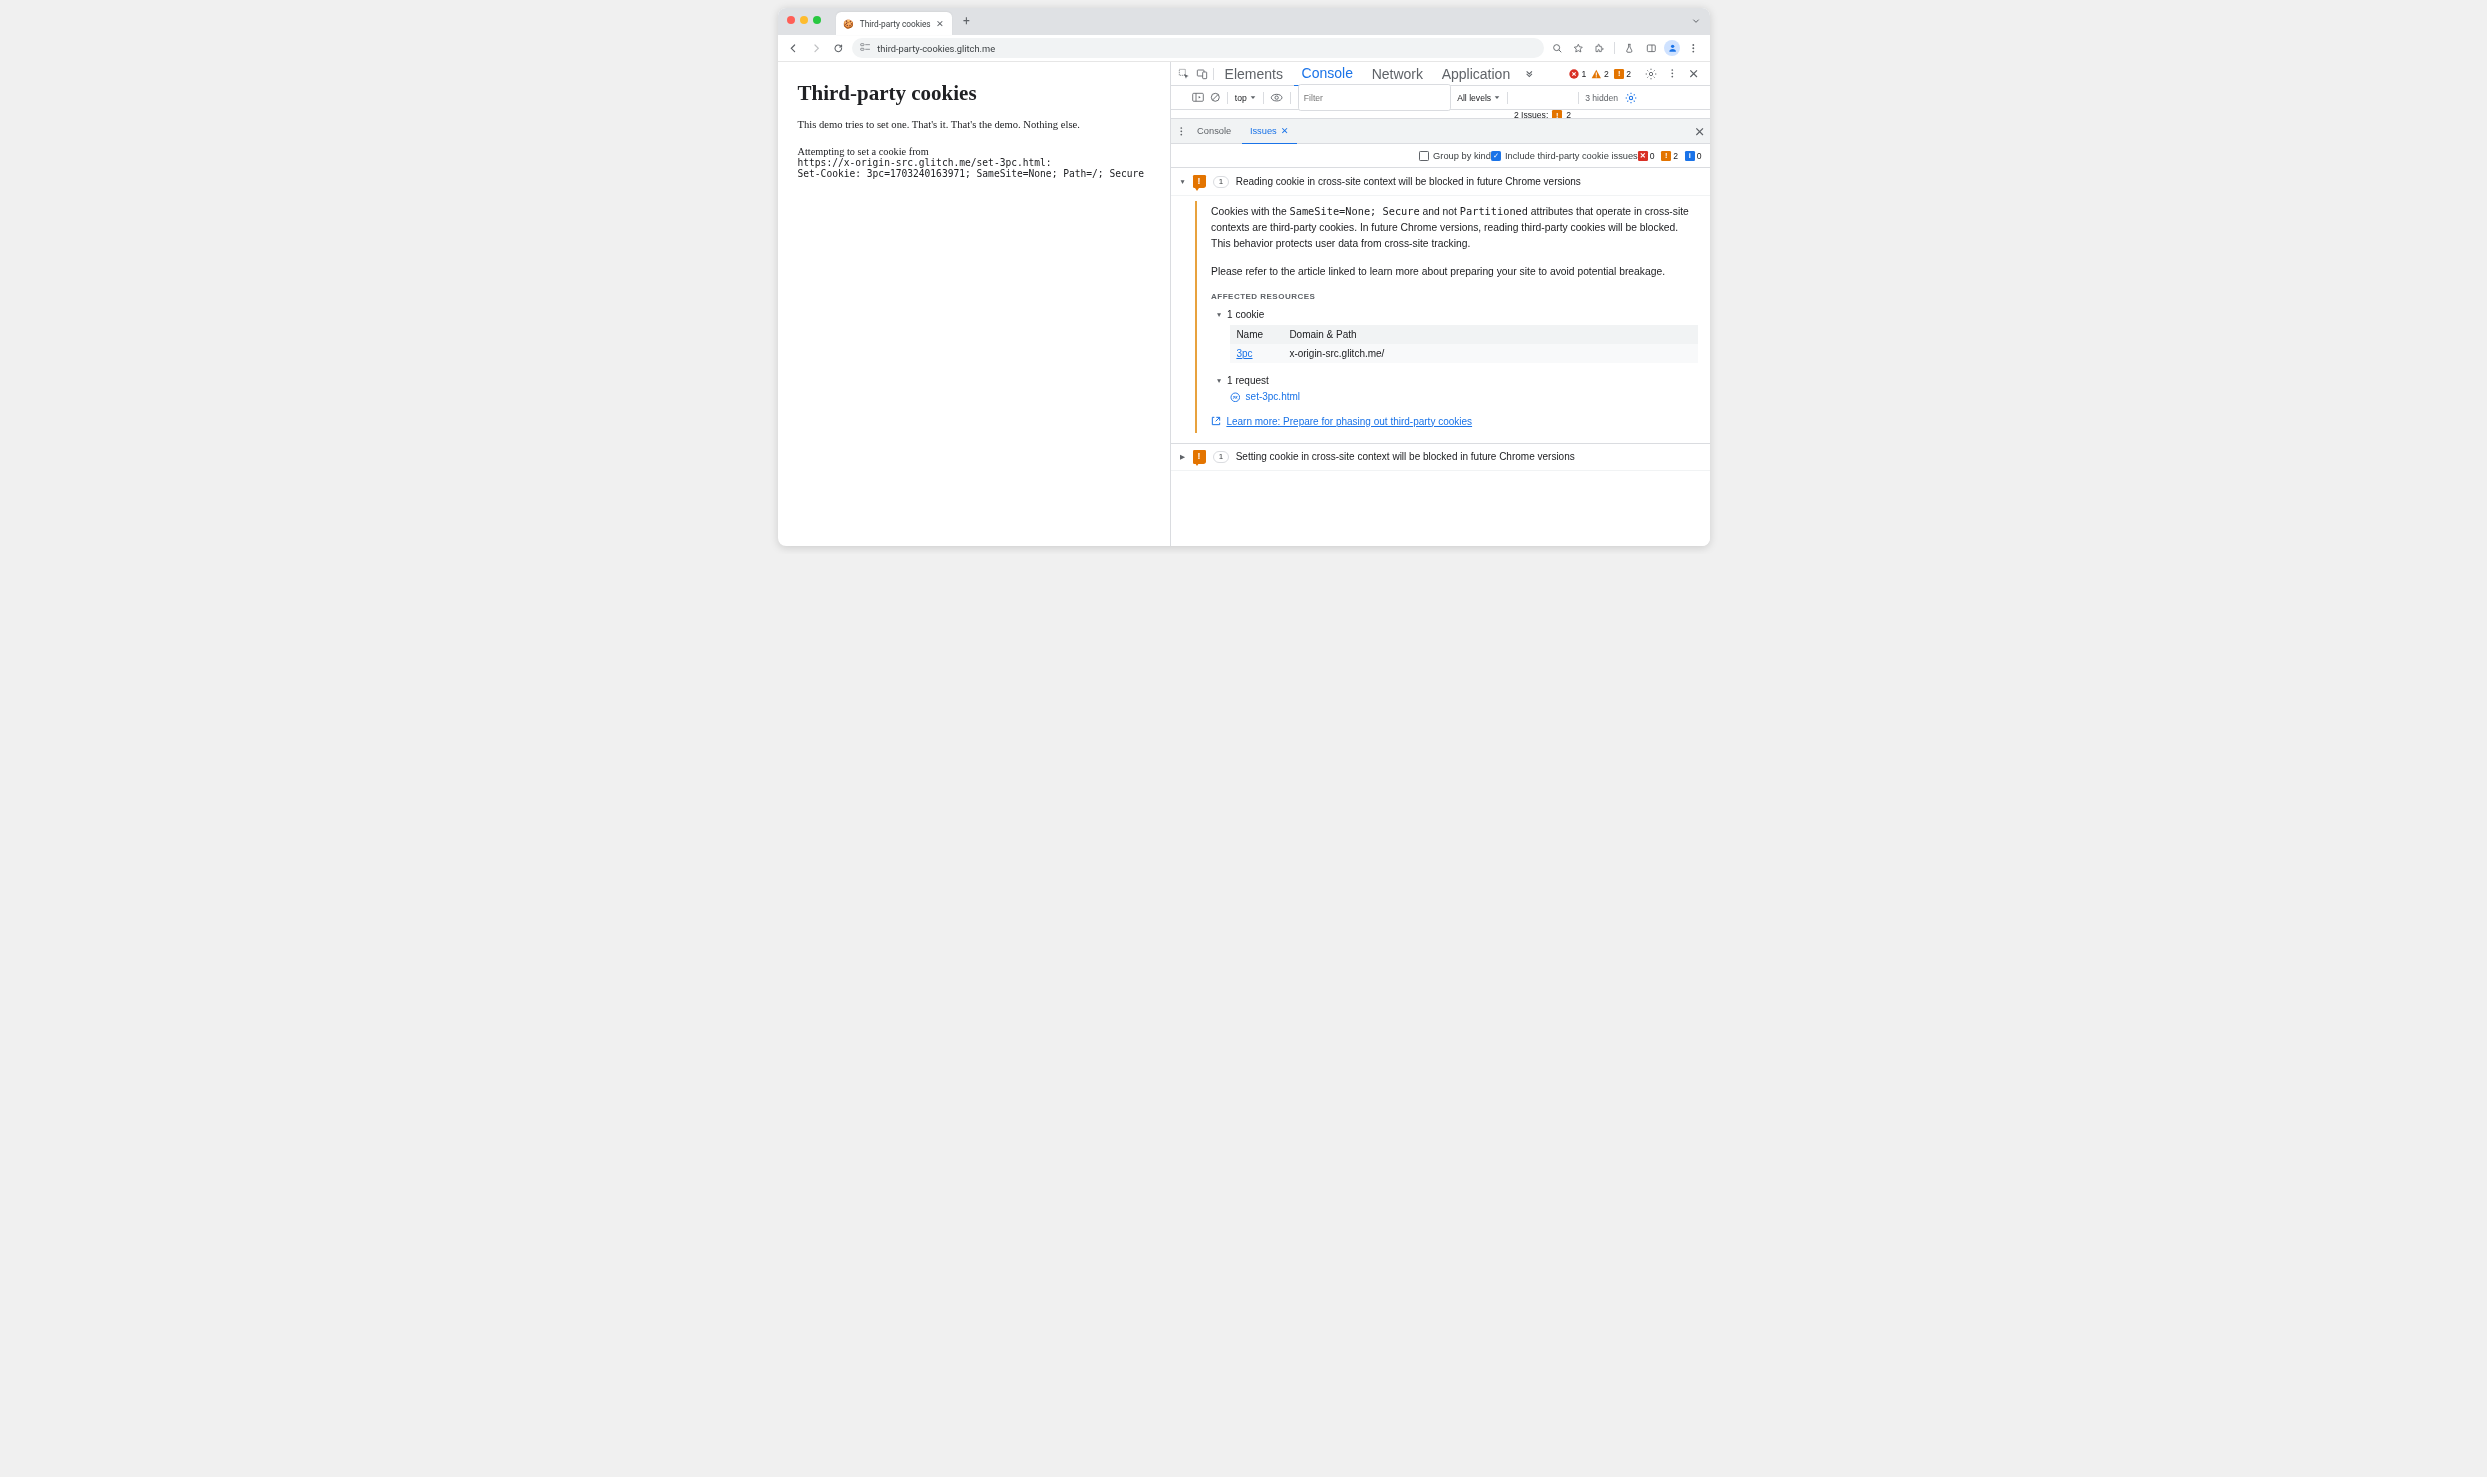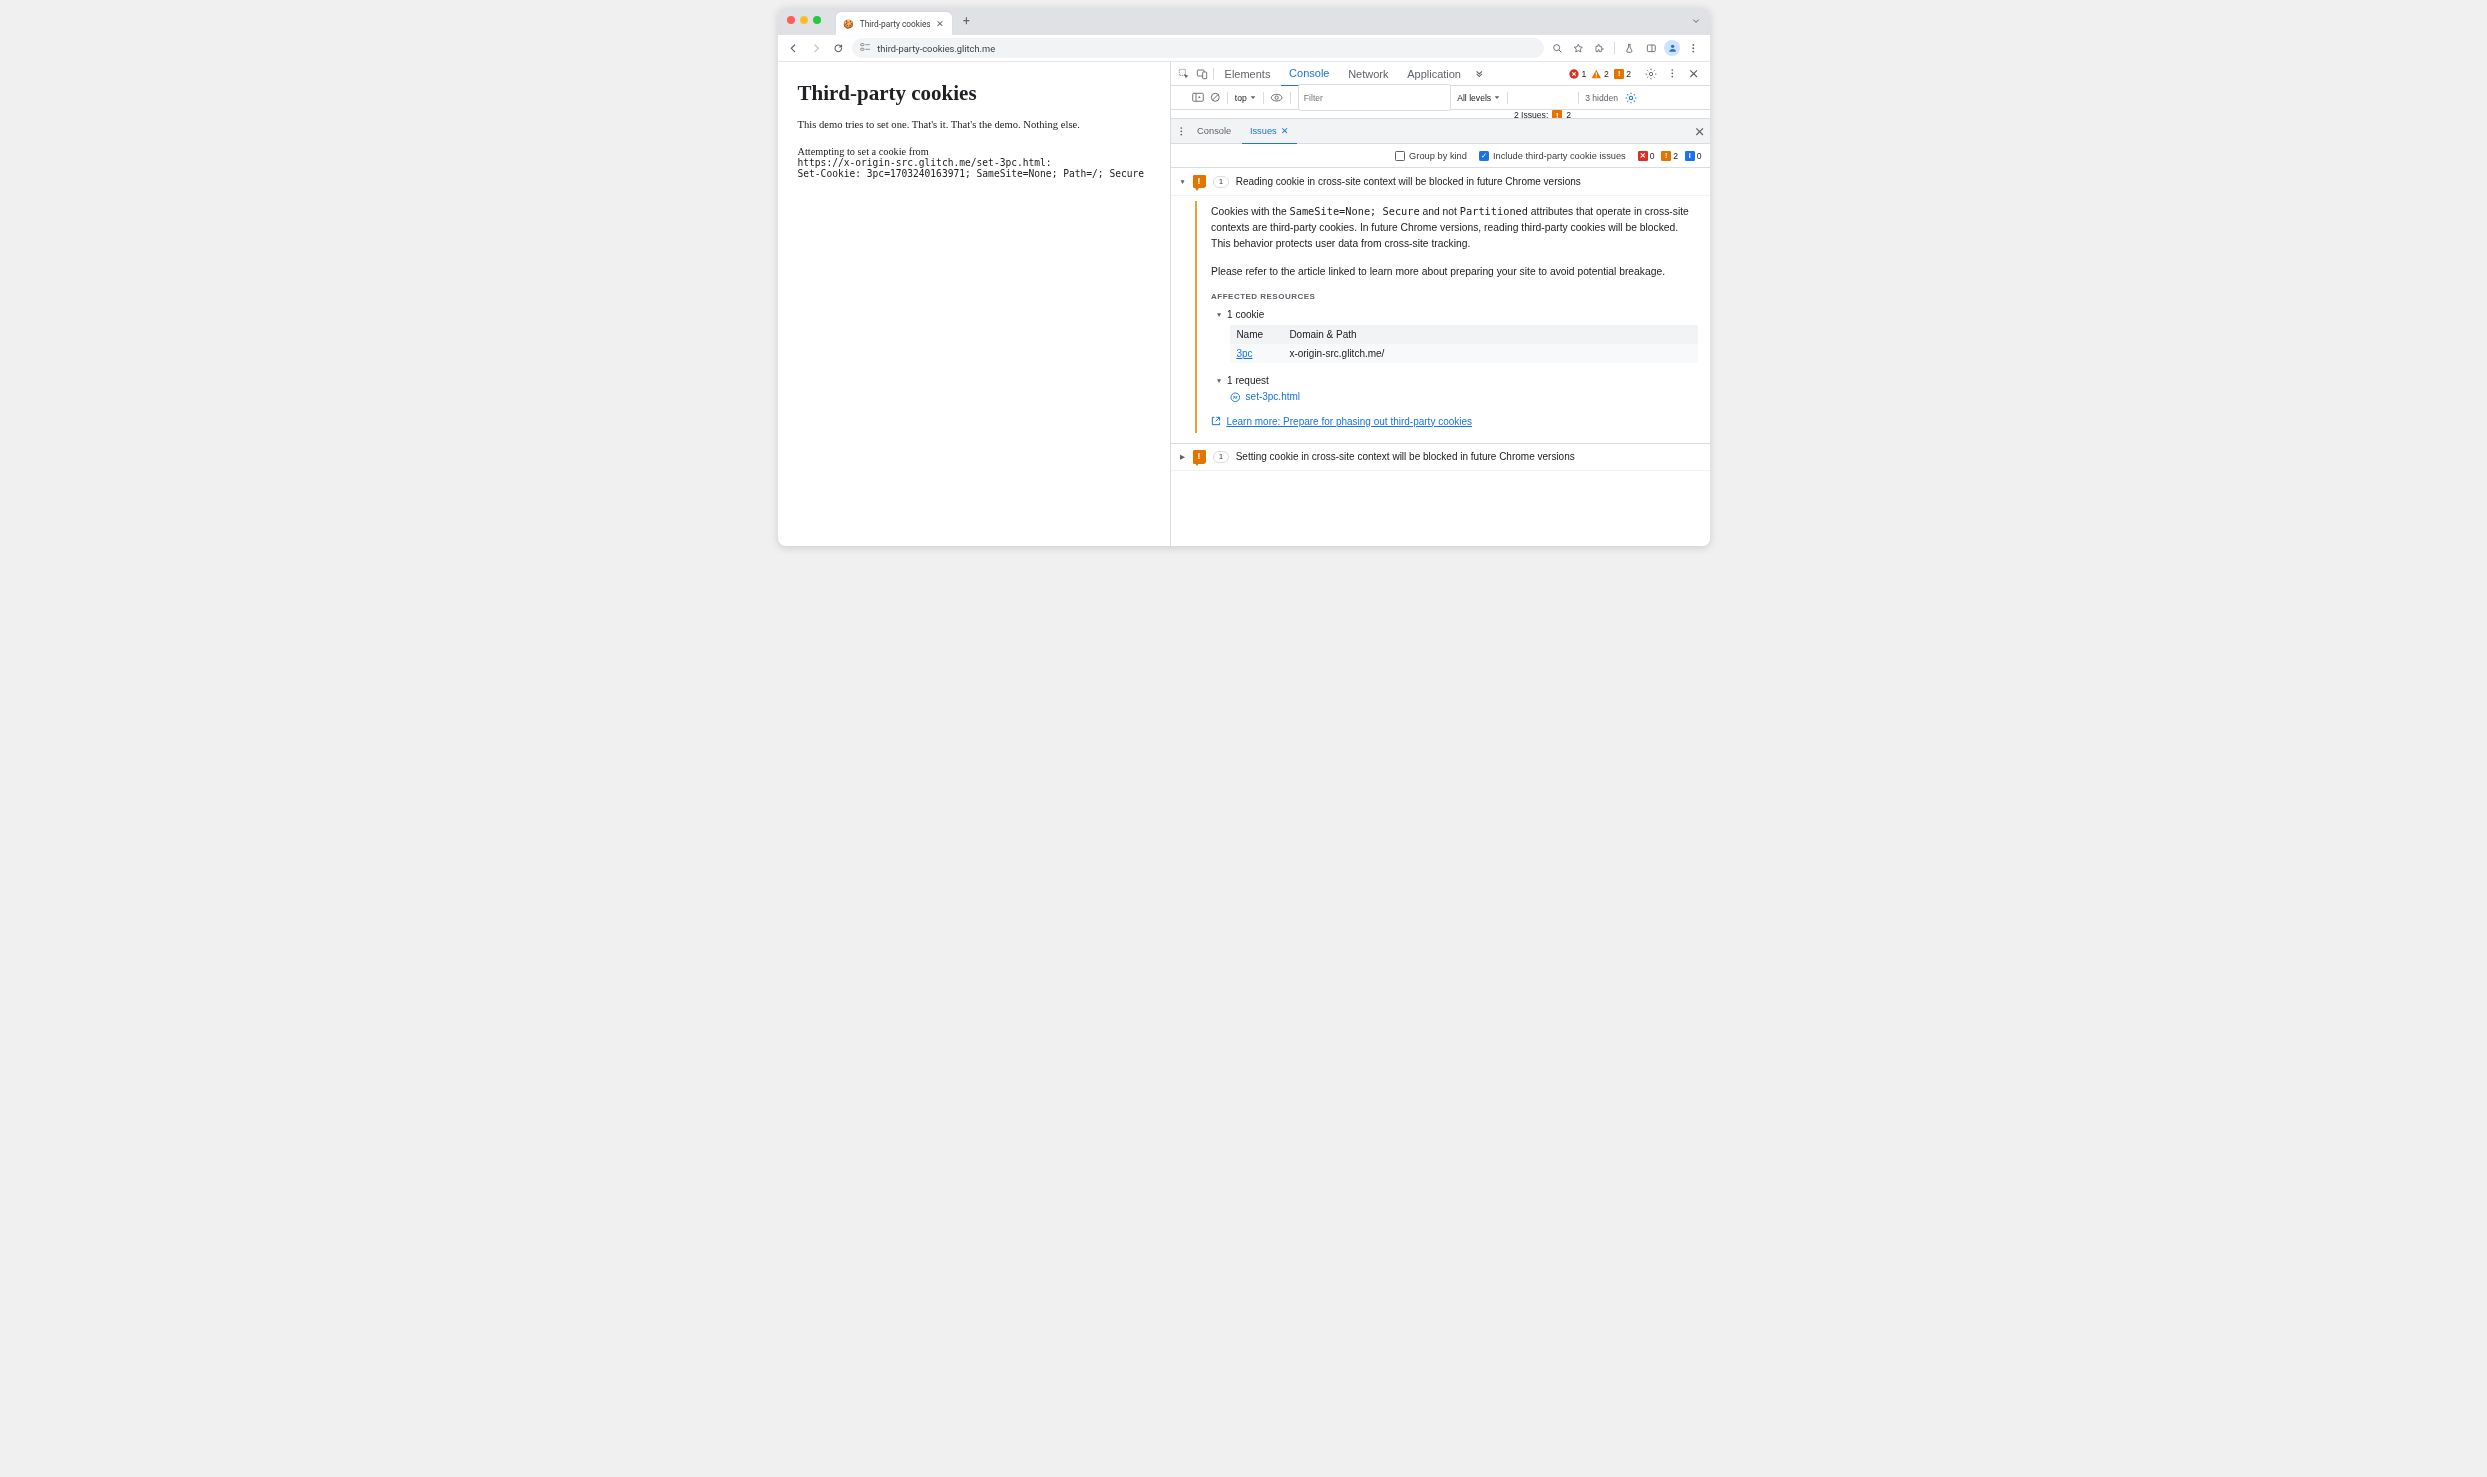--- a/index.html
+++ b/index.html
@@ -34,21 +34,21 @@
 .page { width: 393px; padding: 18.6px 20px; font-family: Georgia, 'Times New Roman', serif; overflow:auto; border-right:0.7px solid #dadce0;}
 .page h1{font-size:21px; font-weight:700; font-family: Georgia, serif; margin-bottom:13.3px;}
 .page p{font-size:10.6px; margin-bottom:16px; font-family: Georgia, serif;}
 .page .cookie-block{font-size:10.3px;}
 .page .mono{font-family: ui-monospace, Menlo, Monaco, Consolas, monospace; font-size:9.6px;}
 
 
 .devtools{ flex:1; display:flex; flex-direction:column; background:#fff; font-family: -apple-system, BlinkMacSystemFont, sans-serif; font-size:8.6px;}
 .dt-tabs{height:24px; border-bottom:0.7px solid #dadce0; display:flex; align-items:center; padding:0 5.3px; gap:2.7px;}
 .dt-tabs .ico{width:16px;height:16px;display:flex;align-items:center;justify-content:center;color:#5f6368;}
-.dt-tab{padding:0 8px;height:24px;display:flex;align-items:center;color:#5f6368;font-size:11px;}
+.dt-tab{padding:0 8px;height:24px;display:flex;align-items:center;color:#5f6368;font-size:14px;}
 .dt-tab.active{color:#1a73e8;border-bottom:1.3px solid #1a73e8;}
 .dt-tabs-right{margin-left:auto; display:flex; align-items:center; gap:5.3px; padding-right:2.7px;}
 .stat{display:flex;align-items:center;gap:2px;font-size:8.6px;}
 .ic-issue-box{background:#e37400;color:#fff;width:10px;height:10px;display:flex;align-items:center;justify-content:center;font-size:7.3px;font-weight:700;border-radius:1.3px;}
 .ic-issue-red{background:#d93025;}
 .ic-issue-blue{background:#1a73e8;}
 
 .dt-filterbar{height:24px;border-bottom:0.7px solid #dadce0;display:flex;align-items:center;padding:0 21px;gap:6.7px;}
 .dt-filterbar .ico{color:#5f6368;}
 .ctx-sel{display:flex;align-items:center;gap:3.3px;color:#202124;}
@@ -61,21 +61,21 @@
 
 .dt-hiddenrow{height:9.3px;border-bottom:0.7px solid #dadce0;display:flex;align-items:center;padding:0 8px;color:#bbb;font-size:7.3px;justify-content:space-between;overflow:hidden;}
 
 
 .drawer-tabs{height:25px;background:#f1f3f4;border-bottom:0.7px solid #dadce0;display:flex;align-items:center;padding:0 5.3px;gap:2.7px;}
 .drawer-tab{padding:0 8px;height:25px;display:flex;align-items:center;color:#5f6368;font-size:9.3px;}
 .drawer-tab.active{color:#1a73e8;border-bottom:1.3px solid #1a73e8;}
 .drawer-tab .x{margin-left:4px;font-size:9.3px;}
 .drawer-tabs .close-r{margin-left:auto;}
 
-.issues-toolbar{height:24px;border-bottom:0.7px solid #dadce0;display:flex;align-items:center;padding:0 8px;gap:12px;justify-content:flex-end;}
+.issues-toolbar{height:24px;border-bottom:0.7px solid #dadce0;display:flex;align-items:center;padding:0 8px;gap:0;justify-content:flex-end;}
 .chk{display:flex;align-items:center;gap:4px;font-size:9.3px;color:#3c4043;}
 .chkbox{width:10px;height:10px;border:1px solid #5f6368;border-radius:1.3px;display:flex;align-items:center;justify-content:center;}
 .chkbox.checked{background:#1a73e8;border-color:#1a73e8;color:#fff;font-size:7.3px;}
 .mini-counts{display:flex;align-items:center;gap:6.7px;}
 
 
 .issues-list{flex:1;overflow:auto;}
 .issue-row{display:flex;align-items:center;gap:6.7px;padding:6.7px 8px;border-bottom:0.7px solid #f1f3f4;}
 .tri{font-size:6.7px;color:#5f6368;width:8px;text-align:center;}
 .issue-ico{width:13.3px;height:13.3px;background:#e37400;border-radius:1.3px 1.3px 2.7px 1.3px;position:relative;}

